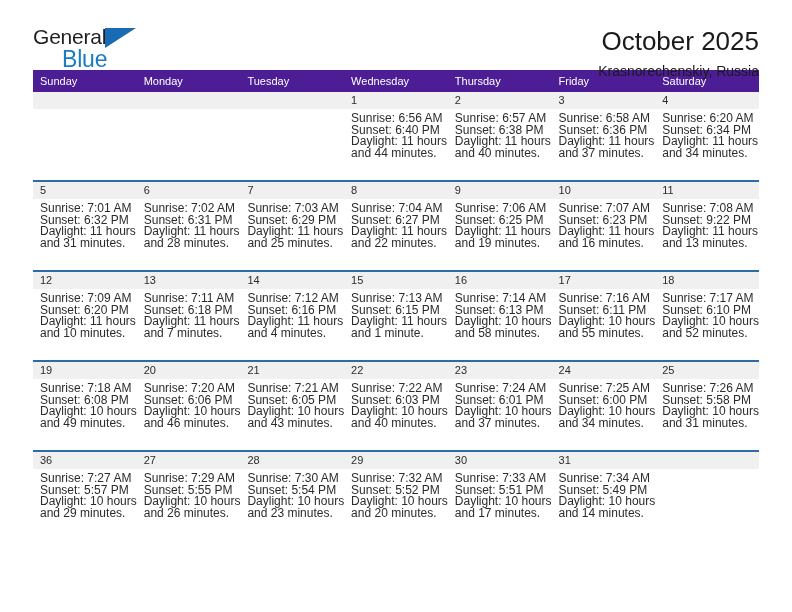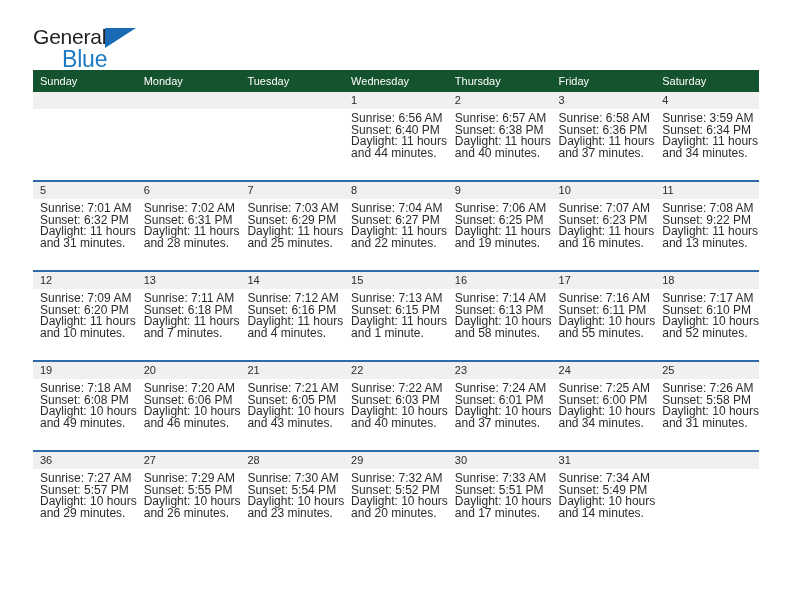--- a/index.html
+++ b/index.html
@@ -81,21 +81,21 @@
     white-space: nowrap;
   }
 
   
   .calendar {
     width: 726px;
     border-collapse: collapse;
     table-layout: fixed;
   }
   .calendar th {
-    background: #14532d;
+    background: #4c1d95;
     color: #ffffff;
     font-size: 11px;
     font-weight: normal;
     text-align: left;
     padding: 5px 0 5px 7px;
     height: 19px;
     box-sizing: border-box;
   }
   .calendar td {
     vertical-align: top;
@@ -133,20 +133,24 @@
 </head>
 <body>
 
 <div class="page">
 
   <div class="header">
     <div class="logo">
       <span class="logo-general">General</span>
       <span class="logo-triangle"></span>
       <span class="logo-blue">Blue</span>
+    </div>
+    <div class="title-block">
+      <h1 class="cal-title">October 2025</h1>
+      <p class="cal-subtitle">Krasnorechenskiy, Russia</p>
     </div>
   </div>
 
   <table class="calendar">
     <thead>
       <tr>
         <th>Sunday</th>
         <th>Monday</th>
         <th>Tuesday</th>
         <th>Wednesday</th>
@@ -189,21 +193,21 @@
             <div class="info">
               <div>Sunrise: 6:58 AM</div>
               <div>Sunset: 6:36 PM</div>
               <div>Daylight: 11 hours</div>
               <div>and 37 minutes.</div>
             </div>
           </td>
           <td>
             <div class="daynum">4</div>
             <div class="info">
-              <div>Sunrise: 3:59 AM</div>
+              <div>Sunrise: 6:20 AM</div>
               <div>Sunset: 6:34 PM</div>
               <div>Daylight: 11 hours</div>
               <div>and 34 minutes.</div>
             </div>
           </td>
         </tr>
         <tr class="week">
           <td>
             <div class="daynum">5</div>
             <div class="info">

